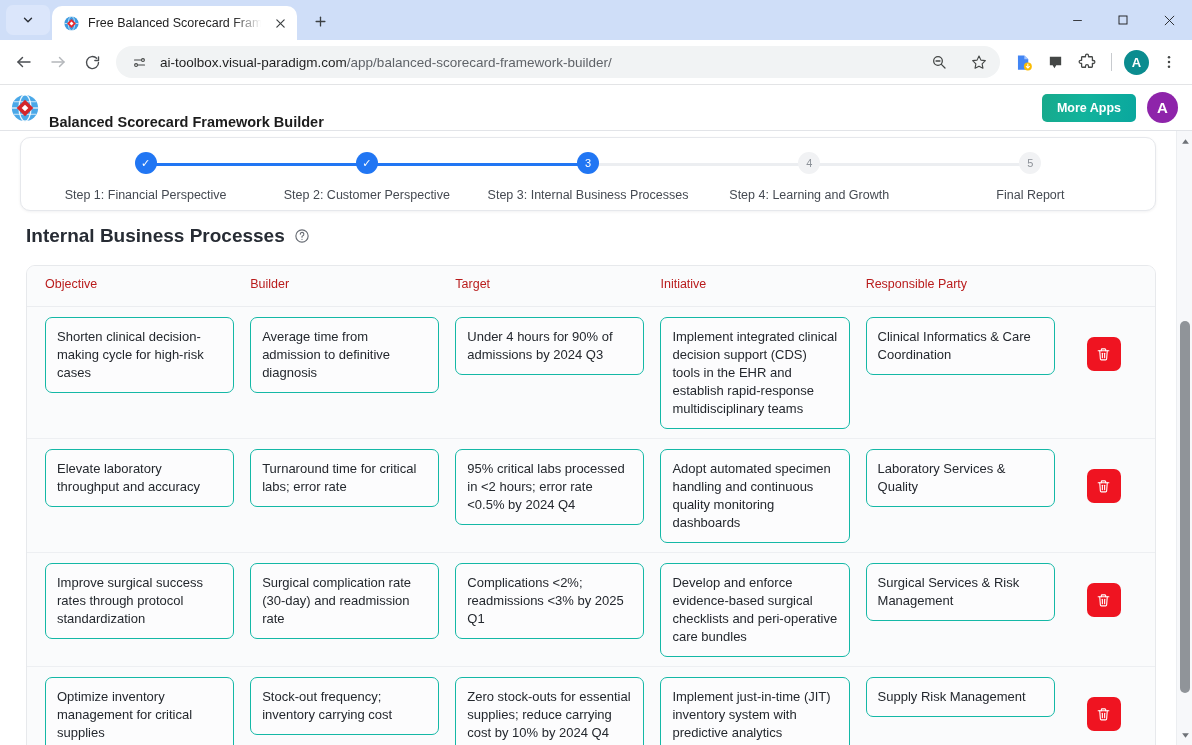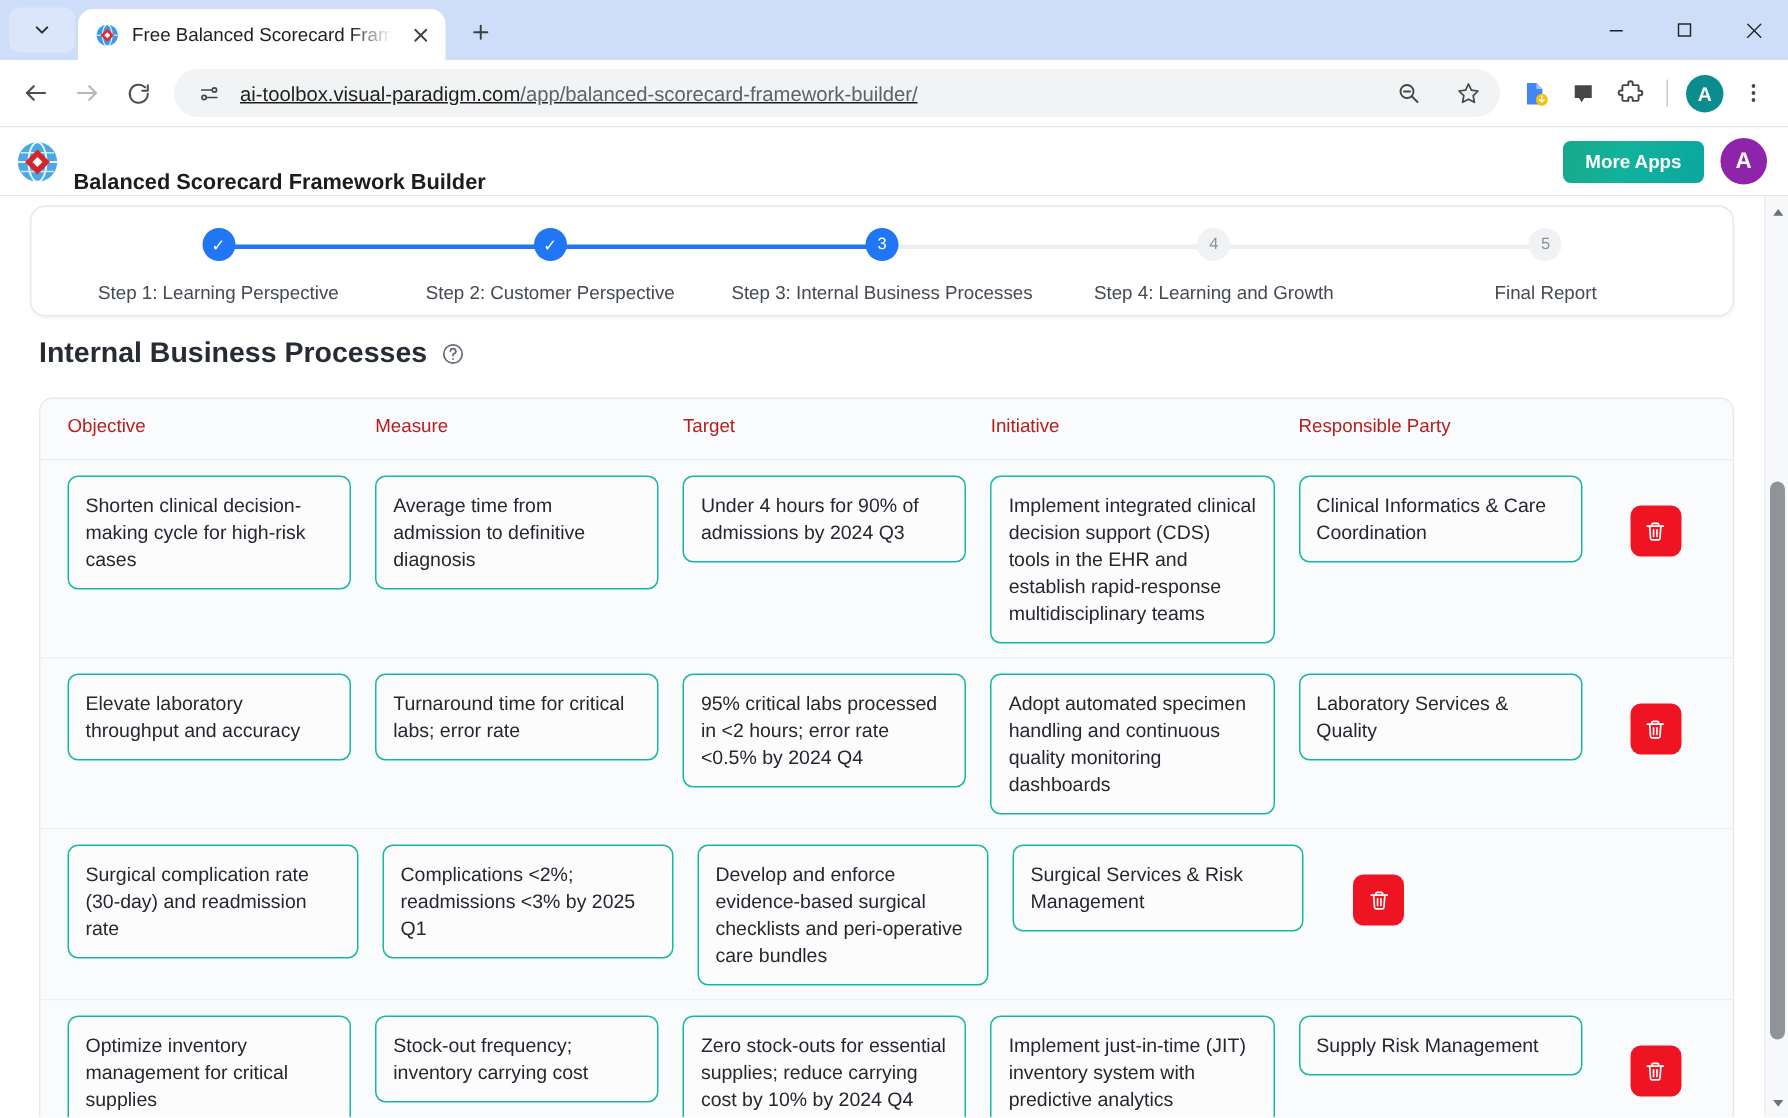--- a/index.html
+++ b/index.html
@@ -70,21 +70,21 @@
   .omnibox {
     flex: 1;
     height: 32px;
     background: #f1f3f4;
     border-radius: 16px;
     display: flex; align-items: center;
     padding: 0 6px 0 12px;
     margin: 0 6px;
     gap: 10px;
   }
-  .omnibox-url { font-size: 13.5px; color: #1f1f1f; flex: 1; white-space: nowrap; overflow: hidden; text-decoration: underline; }
+  .omnibox-url { font-size: 13.5px; color: #1f1f1f; flex: 1; white-space: nowrap; overflow: hidden; }
   .omnibox-url .path { color: #5f6368; }
   .omni-icon { width: 22px; height: 22px; display:flex; align-items:center; justify-content:center; color:#444746; }
   .tb-icon { width: 30px; height: 30px; display:flex; align-items:center; justify-content:center; color:#444746; border-radius:50%; }
   .tb-sep { width: 1px; height: 18px; background: #c8cbcf; margin: 0 7px; }
   .profile-av {
     width: 25px; height: 25px; border-radius: 50%;
     background: #0b8c8f; color: #fff;
     font-size: 13px; font-weight: bold;
     display:flex; align-items:center; justify-content:center;
     margin: 0 3px;
@@ -378,21 +378,21 @@
   </div>
 
   <div class="content-wrap">
     <div class="content">
 
       <div class="stepper-card">
         <div class="stepper">
           <div class="step done">
             <div class="line filled"></div>
             <div class="bubble">✓</div>
-            <div class="lbl">Step 1: Learning Perspective</div>
+            <div class="lbl">Step 1: Financial Perspective</div>
           </div>
           <div class="step done">
             <div class="line filled"></div>
             <div class="bubble">✓</div>
             <div class="lbl">Step 2: Customer Perspective</div>
           </div>
           <div class="step current">
             <div class="line empty"></div>
             <div class="bubble">3</div>
             <div class="lbl">Step 3: Internal Business Processes</div>
@@ -416,21 +416,21 @@
               <circle cx="12" cy="12" r="9.2"></circle>
               <path d="M9.4 9.2a2.7 2.7 0 1 1 3.3 2.7c-.5.2-.7.6-.7 1.2v.6"></path>
               <circle cx="12" cy="17" r=".9" fill="currentColor" stroke="none"></circle>
             </svg>
         </span>
       </div>
 
       <div class="table-card">
         <div class="thead">
           <div class="th c-obj">Objective</div>
-          <div class="th c-mea">Measure</div>
+          <div class="th c-mea">Builder</div>
           <div class="th c-tar">Target</div>
           <div class="th c-ini">Initiative</div>
           <div class="th c-res">Responsible Party</div>
           <div class="th c-act"></div>
         </div>
 
         <div class="row">
           <div class="cell c-obj">
               <div class="field">Shorten clinical decision-making cycle for high-risk cases</div>
             </div>
@@ -482,20 +482,23 @@
                   <path d="M8.5 6V4.2A1.2 1.2 0 0 1 9.7 3h4.6a1.2 1.2 0 0 1 1.2 1.2V6"></path>
                   <path d="M6 6l1 13.2A1.5 1.5 0 0 0 8.5 20.6h7A1.5 1.5 0 0 0 17 19.2L18 6"></path>
                   <line x1="10.2" y1="10" x2="10.2" y2="17"></line>
                   <line x1="13.8" y1="10" x2="13.8" y2="17"></line>
                 </svg>
             </button>
           </div>
         </div>
 
         <div class="row">
+          <div class="cell c-obj">
+              <div class="field">Improve surgical success rates through protocol standardization</div>
+            </div>
           <div class="cell c-mea">
               <div class="field">Surgical complication rate (30-day) and readmission rate</div>
             </div>
           <div class="cell c-tar">
               <div class="field">Complications &lt;2%; readmissions &lt;3% by 2025 Q1</div>
             </div>
           <div class="cell c-ini">
               <div class="field">Develop and enforce evidence-based surgical checklists and peri-operative care bundles</div>
             </div>
           <div class="cell c-res">

